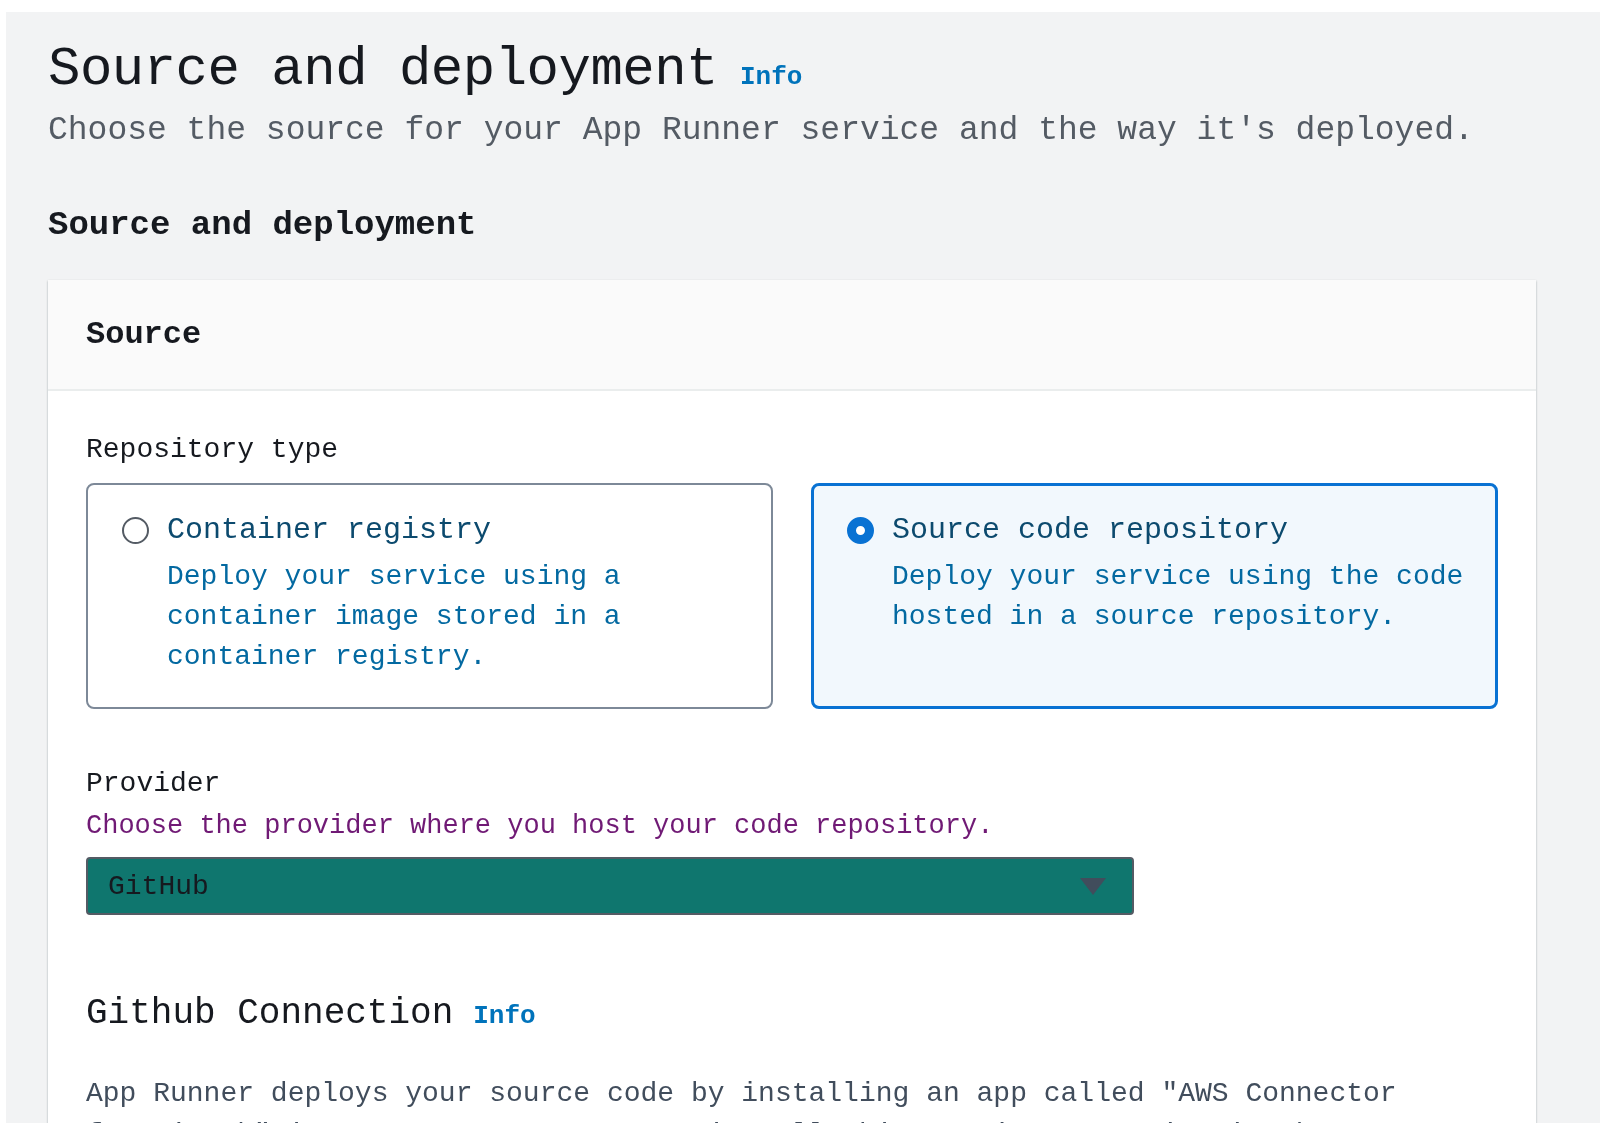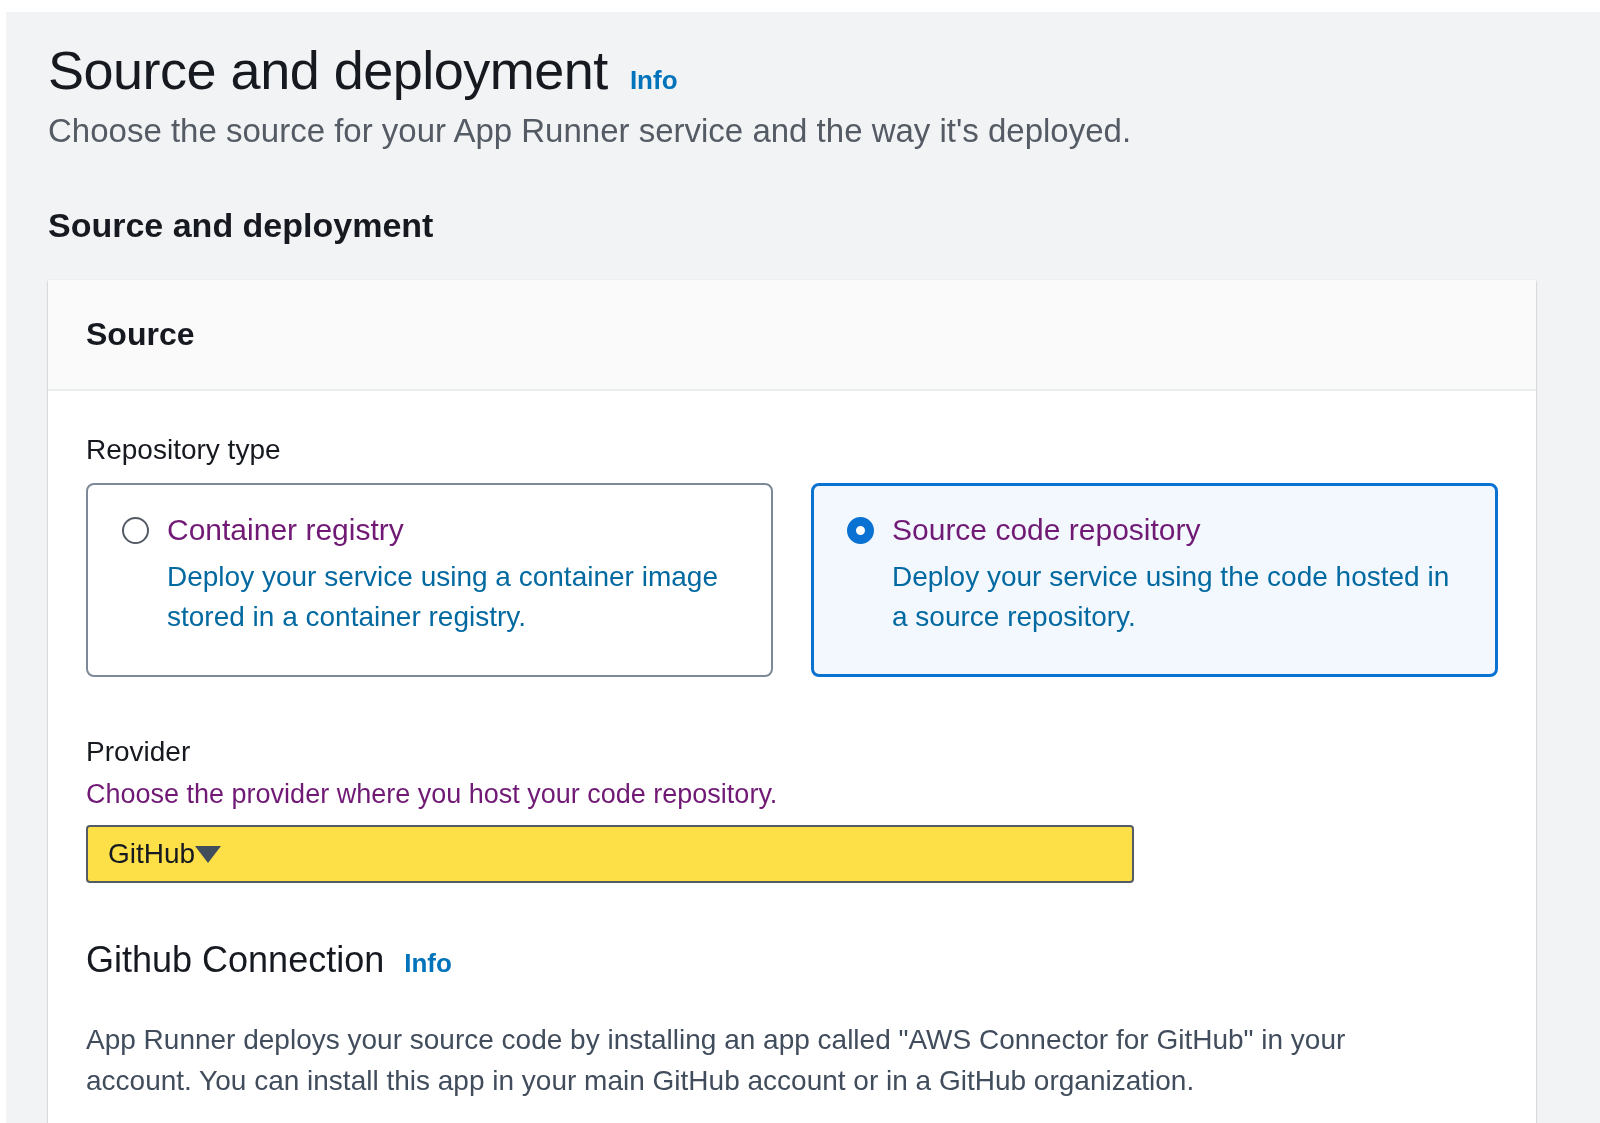--- a/index.html
+++ b/index.html
@@ -6,20 +6,21 @@
   html, body {
     width: 1600px; height: 1123px; overflow: hidden;
     background: #ffffff;
     font-family: "Liberation Sans", "DejaVu Sans", sans-serif;
     -webkit-font-smoothing: antialiased;
   }
   .app-bg {
     position: absolute; top: 12px; left: 6px; right: 0; bottom: 0;
     background: #f2f3f4;
     overflow: hidden;
+    font-family: Liberation Mono, monospace;
   }
   .content { padding: 26px 42px 0 42px; }
 
   
   .page-title-row { display: flex; align-items: baseline; }
   .page-title {
     font-size: 54px; line-height: 64px; font-weight: 500;
     color: #16191f; letter-spacing: -0.5px;
   }
   .info-link {
@@ -66,48 +67,48 @@
     border: 3px solid #0972d3;
     background: #f2f8fd;
     padding: 25px 27px 37px 33px;
   }
   .tile-title-row { display: flex; align-items: center; gap: 18px; }
   .radio {
     width: 27px; height: 27px; border-radius: 50%;
     border: 2px solid #545b64; background: #ffffff; flex: 0 0 auto;
   }
   .radio.checked { border: 9px solid #0972d3; }
-  .tile-title { font-size: 30px; line-height: 38px; color: #701a75; }
+  .tile-title { font-size: 30px; line-height: 38px; color: #0c4a6e; }
   .tile-desc {
     margin: 8px 0 0 45px;
     font-size: 28px; line-height: 40px; color: #0369a1;
     max-width: 600px;
   }
 
   .provider-block { margin-top: 58px; }
   .select {
     margin-top: 14px;
     width: 1048px; height: 58px;
     border: 2px solid #545b64; border-radius: 4px;
-    background: #fde047;
-    display: flex; align-items: center; 
+    background: #0f766e;
+    display: flex; align-items: center; justify-content: space-between;
     padding: 0 26px 0 20px;
     cursor: pointer;
   }
   .select-value { font-size: 28px; color: #16191f; }
   .caret-down {
     width: 0; height: 0;
     border-left: 13px solid transparent;
     border-right: 13px solid transparent;
     border-top: 17px solid #414d5c;
   }
 
   .connection-heading-row { margin-top: 54px; display: flex; align-items: baseline; }
   .connection-heading {
-    font-size: 36px; line-height: 46px; font-weight: 400; color: #16191f;
+    font-size: 36px; line-height: 46px; font-weight: 400; color: #16191f; margin-top: 22px;
   }
   .connection-heading-row .info-link { font-size: 26px; margin-left: 20px; }
   .connection-paragraph {
     margin-top: 36px;
     font-size: 28px; line-height: 41px; color: #414d5c;
     max-width: 1372px;
   }
 </style>
 </head>
 <body>

